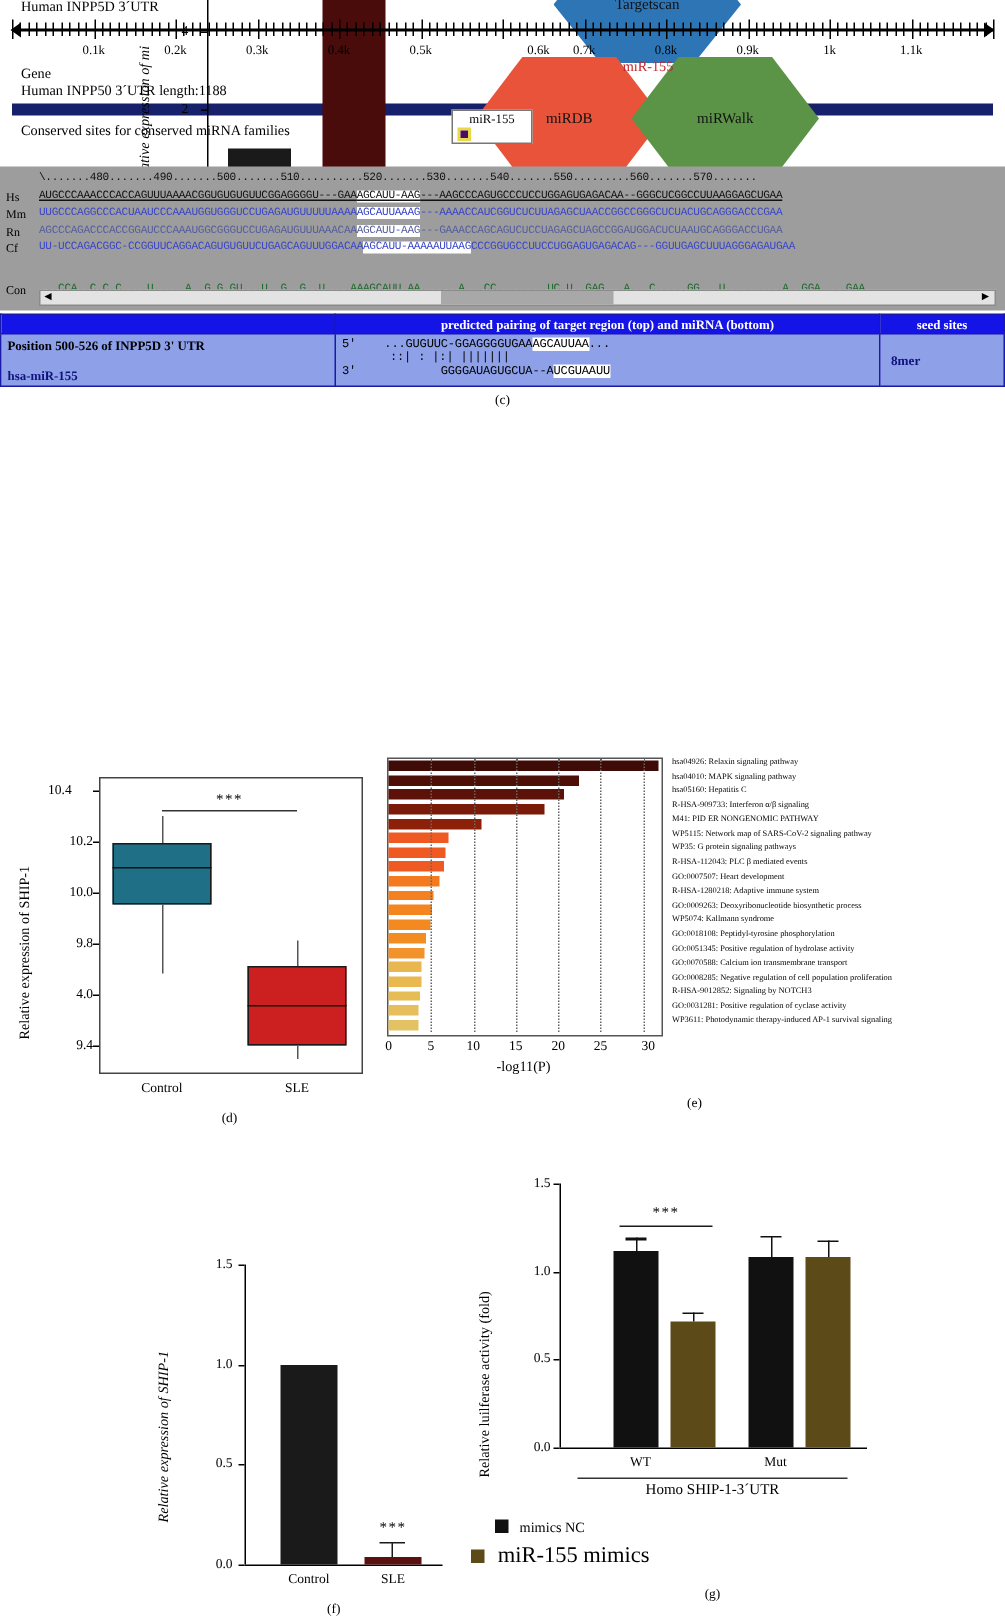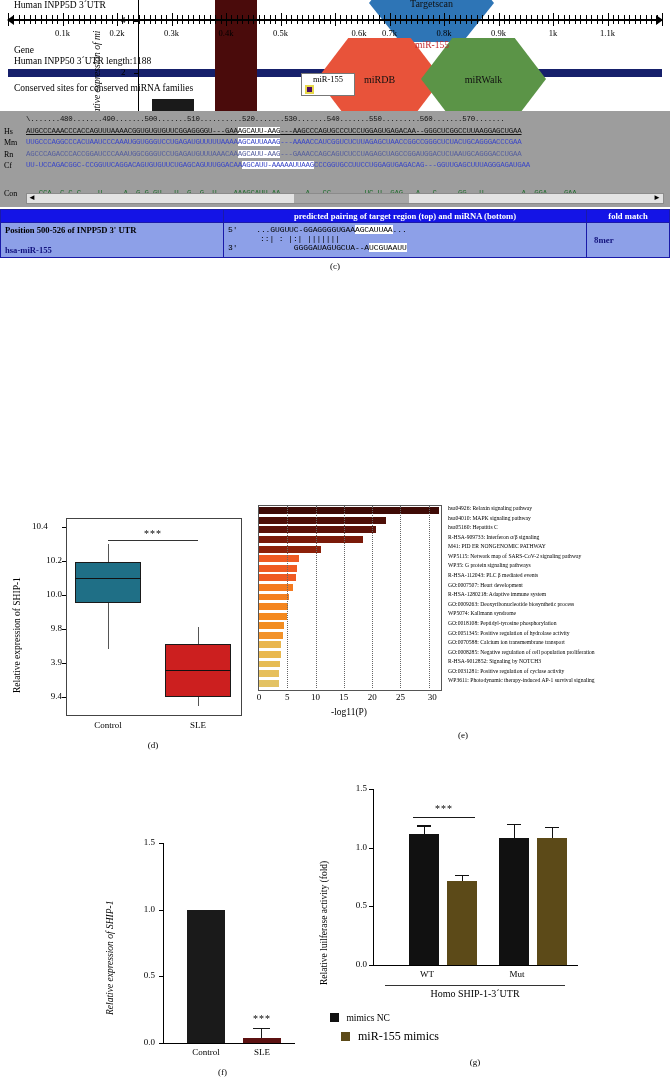--- a/index.html
+++ b/index.html
@@ -267,21 +267,21 @@
       <div class="scrollthumb"></div>
       <span class="scr-b">►</span>
     </div>
   </div>
 
   <table class="ptab">
     <tbody>
         <tr>
       <td class="hdrblue" style="width:218px;background:#1414e6;"></td>
       <td class="hdrblue">predicted pairing of target region (top) and miRNA (bottom)</td>
-      <td class="hdrblue" style="width:78px;">fold match</td>
+      <td class="hdrblue" style="width:78px;">seed sites</td>
     </tr>
     <tr>
       <td class="rowblue">
         <div style="font-weight:bold;font-size:8.6px;">Position 500-526 of INPP5D 3' UTR</div>
         <div style="height:10px;"></div>
         <div style="color:#12127d;font-weight:bold;font-size:8.6px;">hsa-miR-155</div>
       </td>
       <td class="rowblue">
         <div class="mono">
           <span>5'</span>&nbsp;&nbsp;&nbsp;&nbsp;<span>...GUGUUC-GGAGGGGUGAA</span><span class="hilite">AGCAUUAA</span><span>...</span>
@@ -300,21 +300,21 @@
   <div class="cap" style="margin-top:3px;">(c)</div>
 </div>
 
 <div class="fig" id="paneld" style="left:8px;top:500px;width:240px;height:255px;">
   <div class="vlabel" style="position:absolute;left:4px;top:18px;height:175px;font-size:9.5px;">Relative expression of SHIP-1</div>
   <div style="position:absolute;left:58px;top:18px;width:174px;height:196px;border:1px solid #444;background:#fff;"></div>
   <div id="d-ticks">
       <div class="tick" style="left: 54px; top: 196.957px;"></div>
       <div class="ticklbl" style="left: 24px; top: 190.957px; width: 30px; text-align: right;">9.4</div>
       <div class="tick" style="left: 54px; top: 162.87px;"></div>
-      <div class="ticklbl" style="left: 24px; top: 156.87px; width: 30px; text-align: right;">3.9</div>
+      <div class="ticklbl" style="left: 24px; top: 156.87px; width: 30px; text-align: right;">4.0</div>
       <div class="tick" style="left: 54px; top: 128.783px;"></div>
       <div class="ticklbl" style="left: 24px; top: 122.783px; width: 30px; text-align: right;">9.8</div>
       <div class="tick" style="left: 54px; top: 94.6957px;"></div>
       <div class="ticklbl" style="left: 24px; top: 88.6957px; width: 30px; text-align: right;">10.0</div>
       <div class="tick" style="left: 54px; top: 60.6087px;"></div>
       <div class="ticklbl" style="left: 24px; top: 54.6087px; width: 30px; text-align: right;">10.2</div>
       <div class="tick" style="left: 54px; top: 26.5217px;"></div>
       <div class="ticklbl" style="left: 24px; top: 20.5217px; width: 30px; text-align: left;">10.4</div>
     </div>
   <div id="d-boxes">
@@ -455,18 +455,18 @@
   <div style="position:absolute;left:108px;top:72px;width:62px;height:1.4px;background:#1a1a1a;"></div>
   <div style="position:absolute;left:108px;top:58px;width:62px;text-align:center;font-size:10px;letter-spacing:1px;">***</div>
   <div class="xlbl" style="left:100px;top:224px;width:44px;">WT</div>
   <div class="xlbl" style="left:190px;top:224px;width:44px;">Mut</div>
   <div style="position:absolute;left:80px;top:240px;width:180px;height:1.2px;background:#333;"></div>
   <div class="xlbl" style="left:80px;top:243px;width:180px;font-size:10px;">Homo SHIP-1-3´UTR</div>
   <div style="position:absolute;left:25px;top:268px;font-size:9.5px;">
     <span class="sw" style="background:#111111;"></span>
     <span>mimics NC</span>
   </div>
-  <div style="position:absolute;left:36px;top:284px;font-size:12px;">
+  <div style="position:absolute;left:9px;top:284px;font-size:15px;">
     <span class="sw" style="background:#5c4a18;"></span>
     <span>miR-155 mimics</span>
   </div>
   <div class="cap" style="position:absolute;left:60px;top:312px;width:220px;">(g)</div>
 </div>
 
 </body></html>

